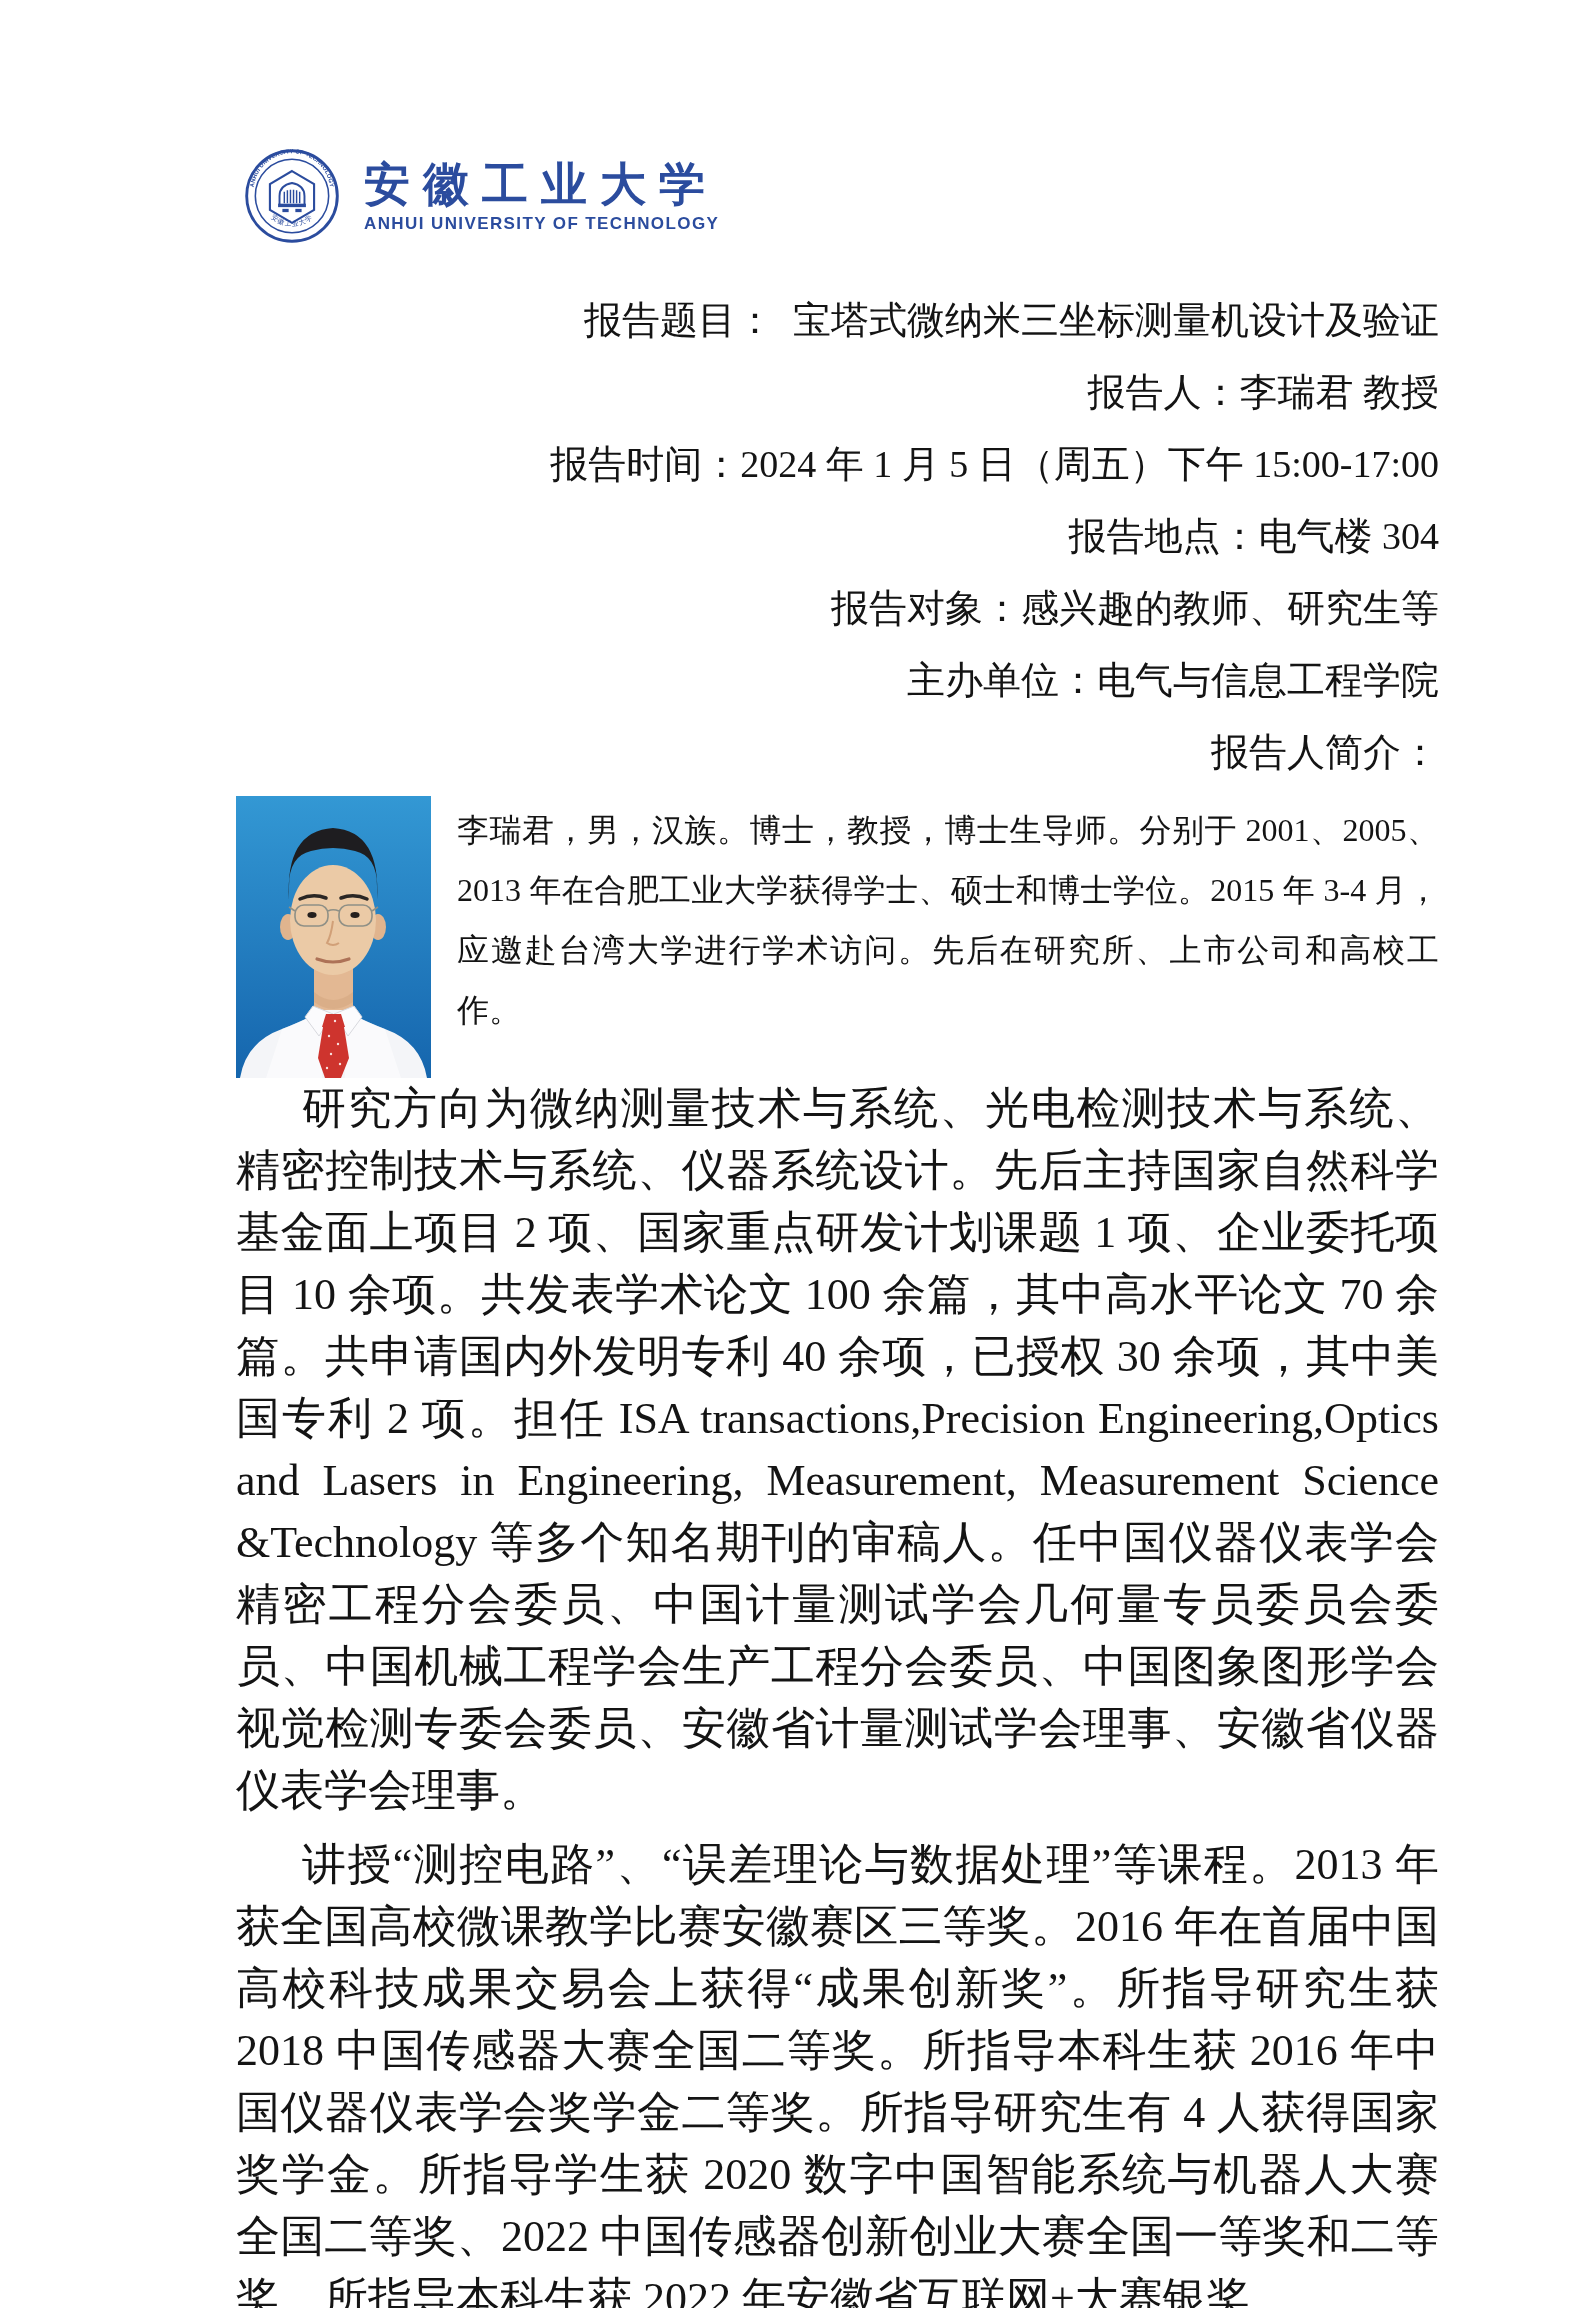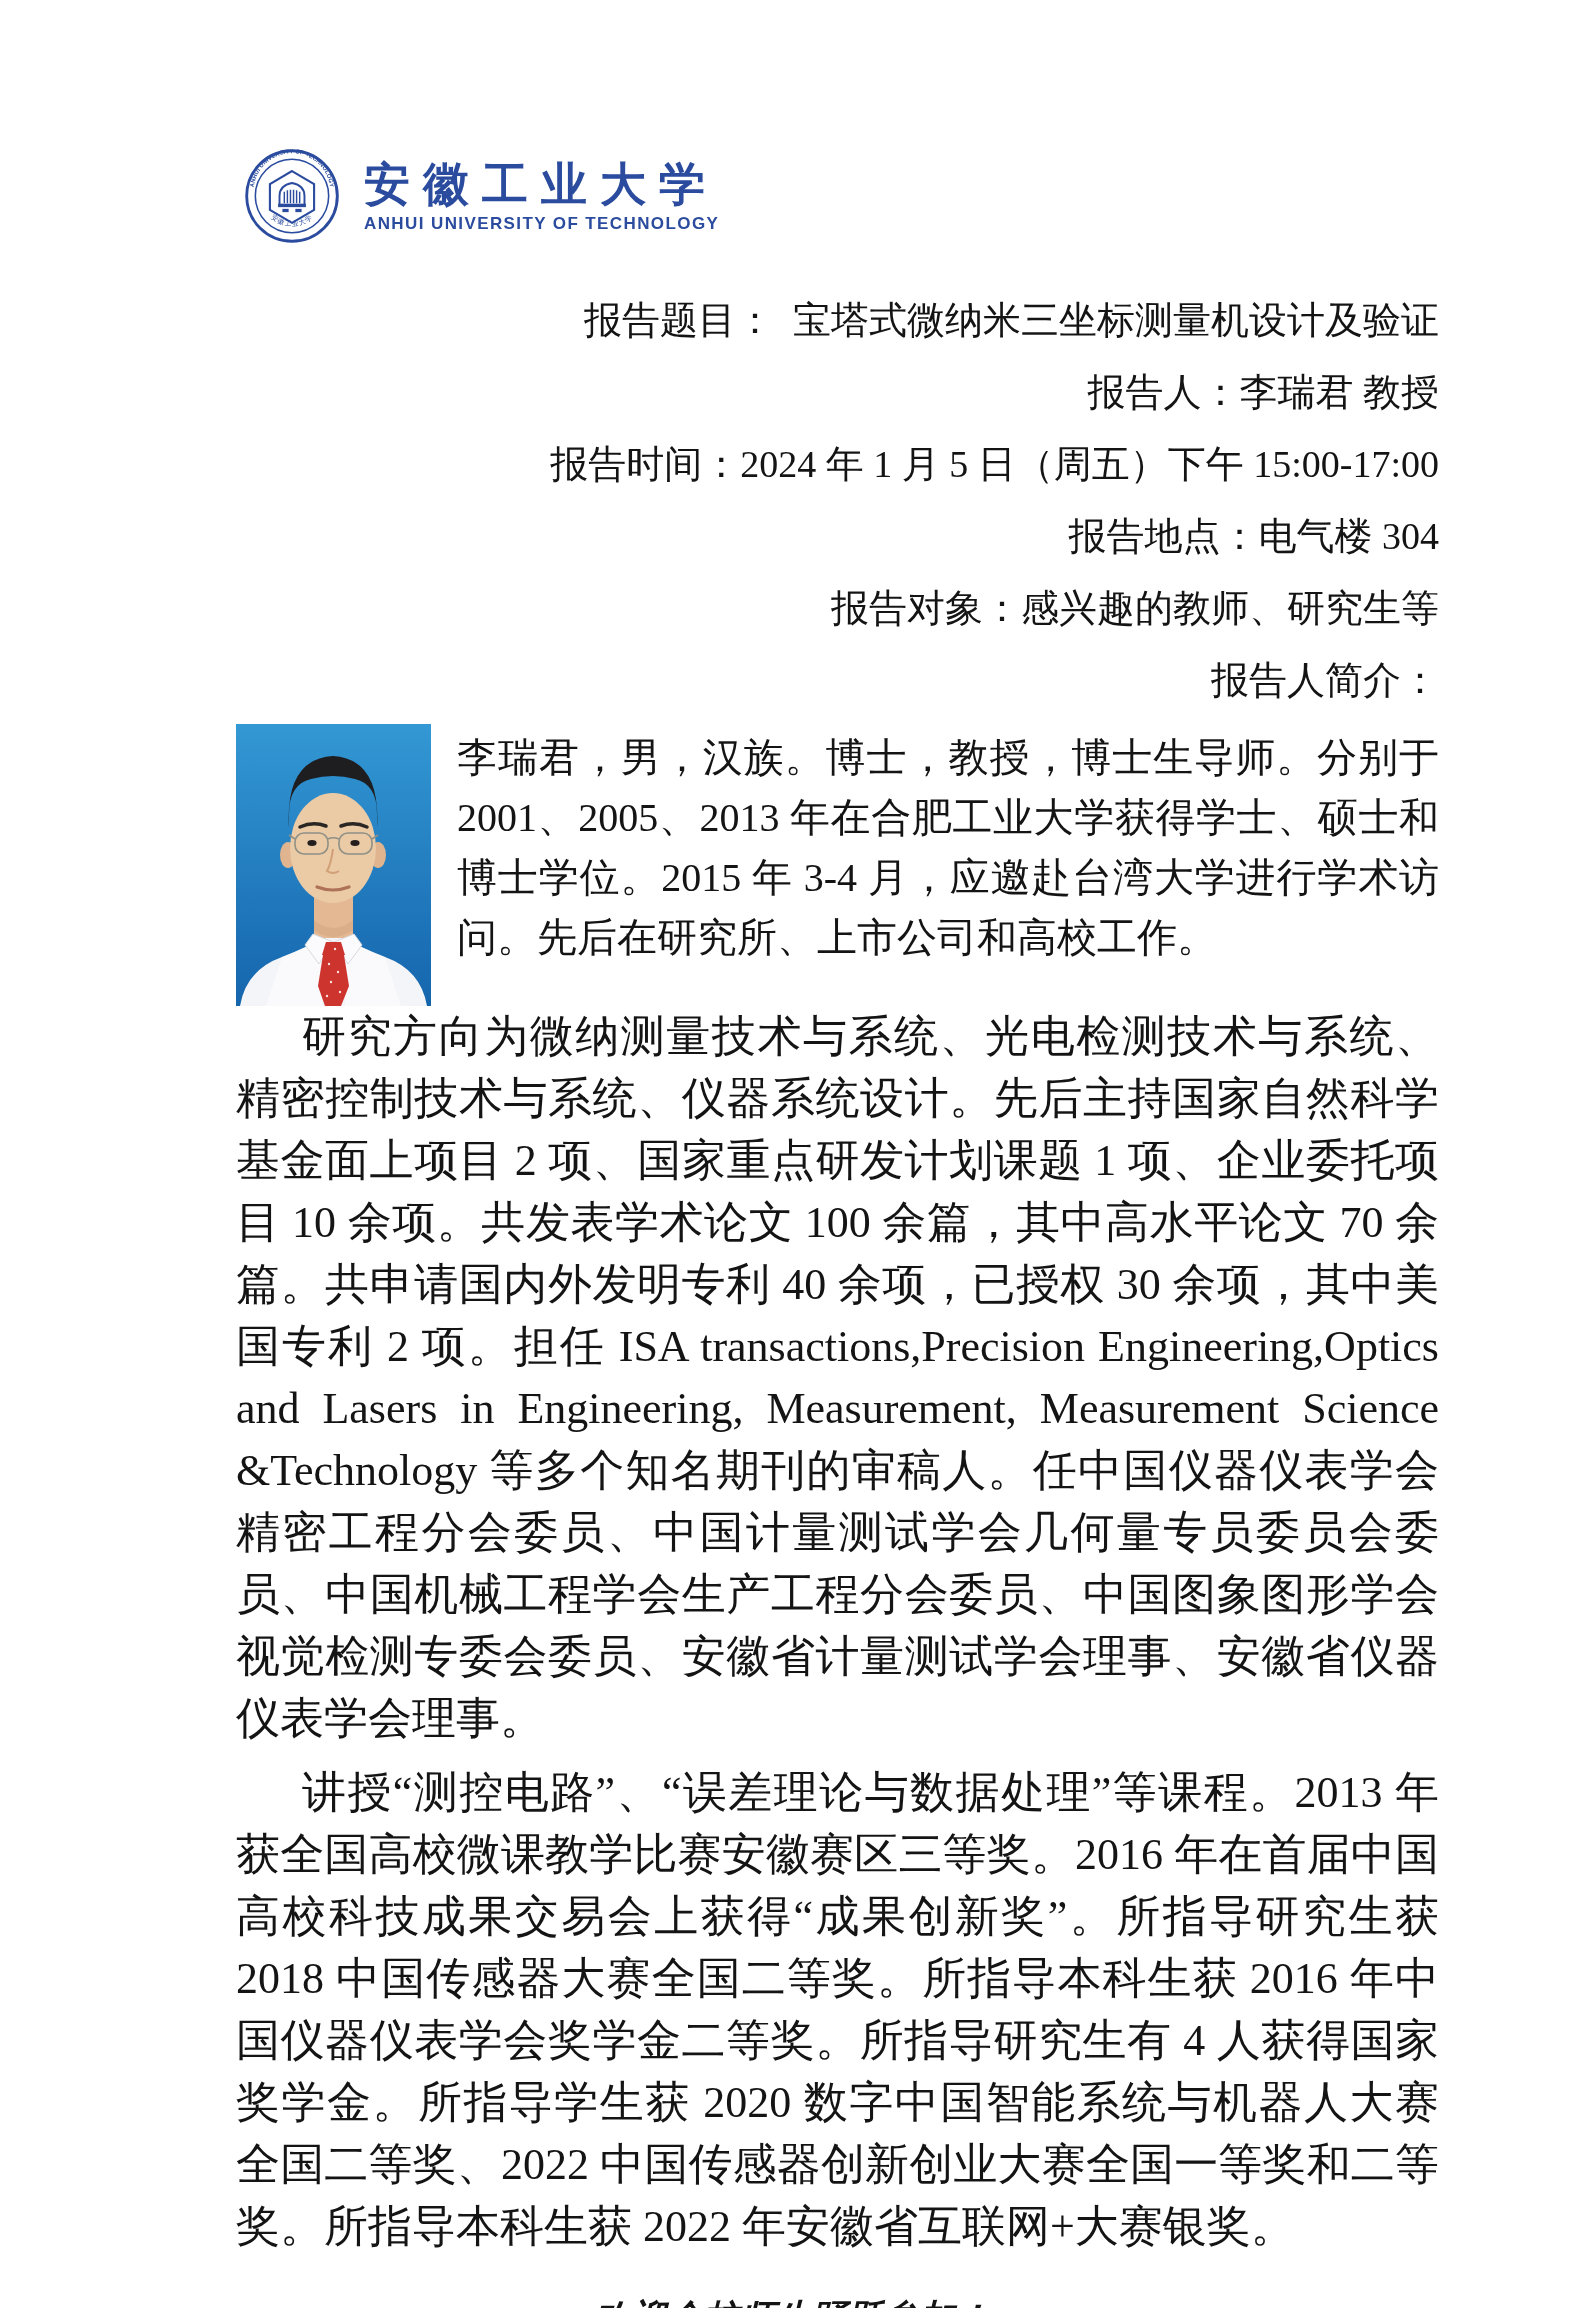--- a/index.html
+++ b/index.html
@@ -32,21 +32,21 @@
   .details { margin-top: 40px; }
   .detail-line {
     font-size: 38px; line-height: 72px;
     white-space: pre-wrap;
     text-align: right;
   }
   
   .bio { margin-top: 8px; display: flex; gap: 26px; }
   .photo { width: 195px; height: 282px; flex: none; display: block; }
   .bio-text {
-    font-size: 40px; line-height: 60px; text-align: justify;
+    font-size: 32px; line-height: 60px; text-align: justify;
     padding-top: 4px; margin: 0;
   }
   .para {
     font-size: 44px; line-height: 62px; text-align: justify;
     text-indent: 66px; margin: 0;
   }
   .para-research { margin-top: 0px; }
   .para-teaching { margin-top: 12px; }
   .closing {
     margin: 36px 0 0 -90px;
@@ -86,20 +86,21 @@
       <div class="logo-en">ANHUI UNIVERSITY OF TECHNOLOGY</div>
     </div>
   </header>
 
   <section class="details">
     <div class="detail-line">报告题目：  宝塔式微纳米三坐标测量机设计及验证</div>
     <div class="detail-line">报告人：李瑞君 教授</div>
     <div class="detail-line">报告时间：2024 年 1 月 5 日（周五）下午 15:00-17:00</div>
     <div class="detail-line">报告地点：电气楼 304</div>
     <div class="detail-line">报告对象：感兴趣的教师、研究生等</div>
+    <div class="detail-line">主办单位：电气与信息工程学院</div>
     <div class="detail-line">报告人简介：</div>
   </section>
 
   <section class="bio">
     <svg class="photo" viewBox="0 0 195 282" aria-hidden="true">
       <defs>
         <linearGradient id="photoBg" x1="0" y1="0" x2="0" y2="1">
           <stop offset="0" stop-color="#3398d4"></stop>
           <stop offset="1" stop-color="#1565ad"></stop>
         </linearGradient>

